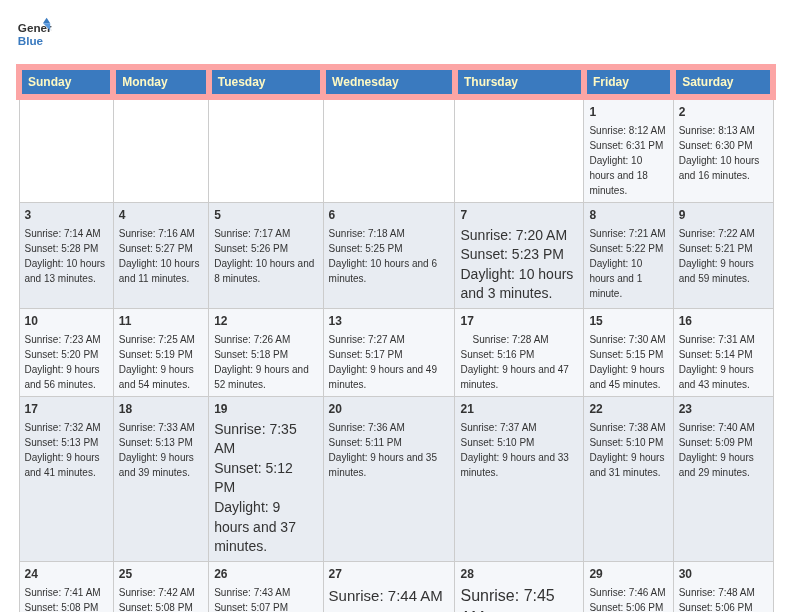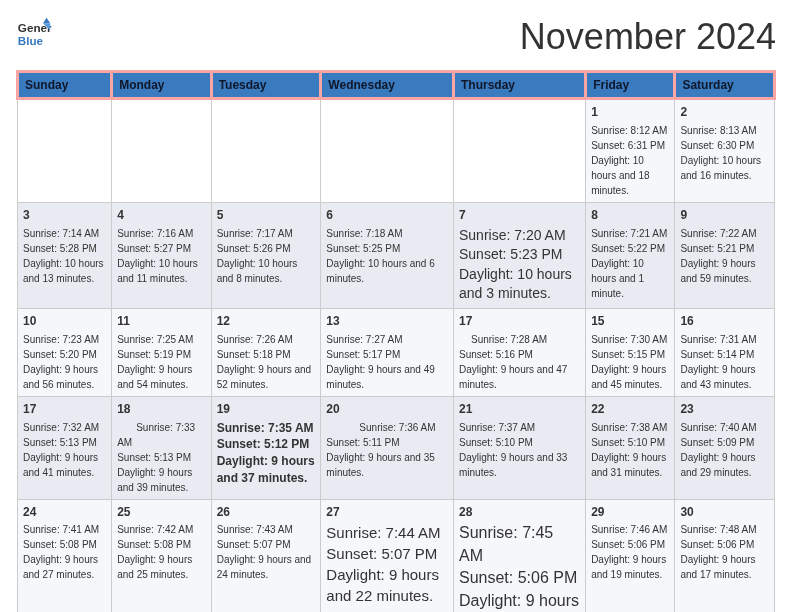--- a/index.html
+++ b/index.html
@@ -37,26 +37,26 @@
       font-size: 15px;
       color: #555;
     }
     table {
       width: 100%;
       border-collapse: collapse;
       font-size: 11px;
     }
     thead tr th {
       background-color: #3a7abf;
-      color: #0f172a;
+      color: #fef9c3;
       text-align: left;
       padding: 5px 6px;
       font-size: 12px;
       font-weight: bold;
-      border: 3px solid #fca5a5;
+      border: 6px solid #fca5a5;
       margin-top: 28px;
     }
     tbody tr td {
       border: 1px solid #ccc;
       vertical-align: top;
       padding: 4px 5px;
       height: 80px;
       background: #fff;
       color: #333;
       font-size: 10.5px;
@@ -84,21 +84,20 @@
 <div class="header-area">
   <div class="logo">
     <svg class="logo-icon" viewBox="0 0 40 40">
       <text x="2" y="18" font-size="13" font-weight="bold" fill="#333">General</text>
       <text x="2" y="32" font-size="13" font-weight="bold" fill="#3a7abf">Blue</text>
       <polygon points="30,8 38,8 34,2" fill="#3a7abf"></polygon>
       <polygon points="30,8 38,8 38,16" fill="#5a9adf"></polygon>
     </svg>
   </div>
   <div class="title-area">
-    <div class="month-title">November 2024</div>
   </div>
 </div>
 
 <table>
   <thead>
     <tr>
     <th>Sunday</th>
         <th>Monday</th>
         <th>Tuesday</th>
         <th>Wednesday</th>
@@ -164,27 +163,27 @@
 Sunset: 5:15 PM
 Daylight: 9 hours and 45 minutes.</span></td>
         <td><span class="day-number">16</span><span style="white-space: pre-line; font-size: 10px;">Sunrise: 7:31 AM
 Sunset: 5:14 PM
 Daylight: 9 hours and 43 minutes.</span></td>
       </tr>
       <tr>
         <td><span class="day-number">17</span><span style="white-space: pre-line; font-size: 10px;">Sunrise: 7:32 AM
 Sunset: 5:13 PM
 Daylight: 9 hours and 41 minutes.</span></td>
-        <td><span class="day-number">18</span><span style="white-space: pre-line; font-size: 10px; margin-left: 19px;">Sunrise: 7:33 AM
+        <td><span class="day-number">18</span><span style="white-space: pre-line; font-size: 10px;">Sunrise: 7:33 AM
 Sunset: 5:13 PM
 Daylight: 9 hours and 39 minutes.</span></td>
-        <td><span class="day-number">19</span><span style="white-space: pre-line; font-size: 12px; font-weight: bold;">Sunrise: 7:35 AM
+        <td><span class="day-number">19</span><span style="white-space: pre-line; font-size: 14px;">Sunrise: 7:35 AM
 Sunset: 5:12 PM
 Daylight: 9 hours and 37 minutes.</span></td>
-        <td><span class="day-number">20</span><span style="white-space: pre-line; font-size: 10px; margin-left: 33px;">Sunrise: 7:36 AM
+        <td><span class="day-number">20</span><span style="white-space: pre-line; font-size: 10px;">Sunrise: 7:36 AM
 Sunset: 5:11 PM
 Daylight: 9 hours and 35 minutes.</span></td>
         <td><span class="day-number">21</span><span style="white-space: pre-line; font-size: 10px;">Sunrise: 7:37 AM
 Sunset: 5:10 PM
 Daylight: 9 hours and 33 minutes.</span></td>
         <td><span class="day-number">22</span><span style="white-space: pre-line; font-size: 10px;">Sunrise: 7:38 AM
 Sunset: 5:10 PM
 Daylight: 9 hours and 31 minutes.</span></td>
         <td><span class="day-number">23</span><span style="white-space: pre-line; font-size: 10px;">Sunrise: 7:40 AM
 Sunset: 5:09 PM

